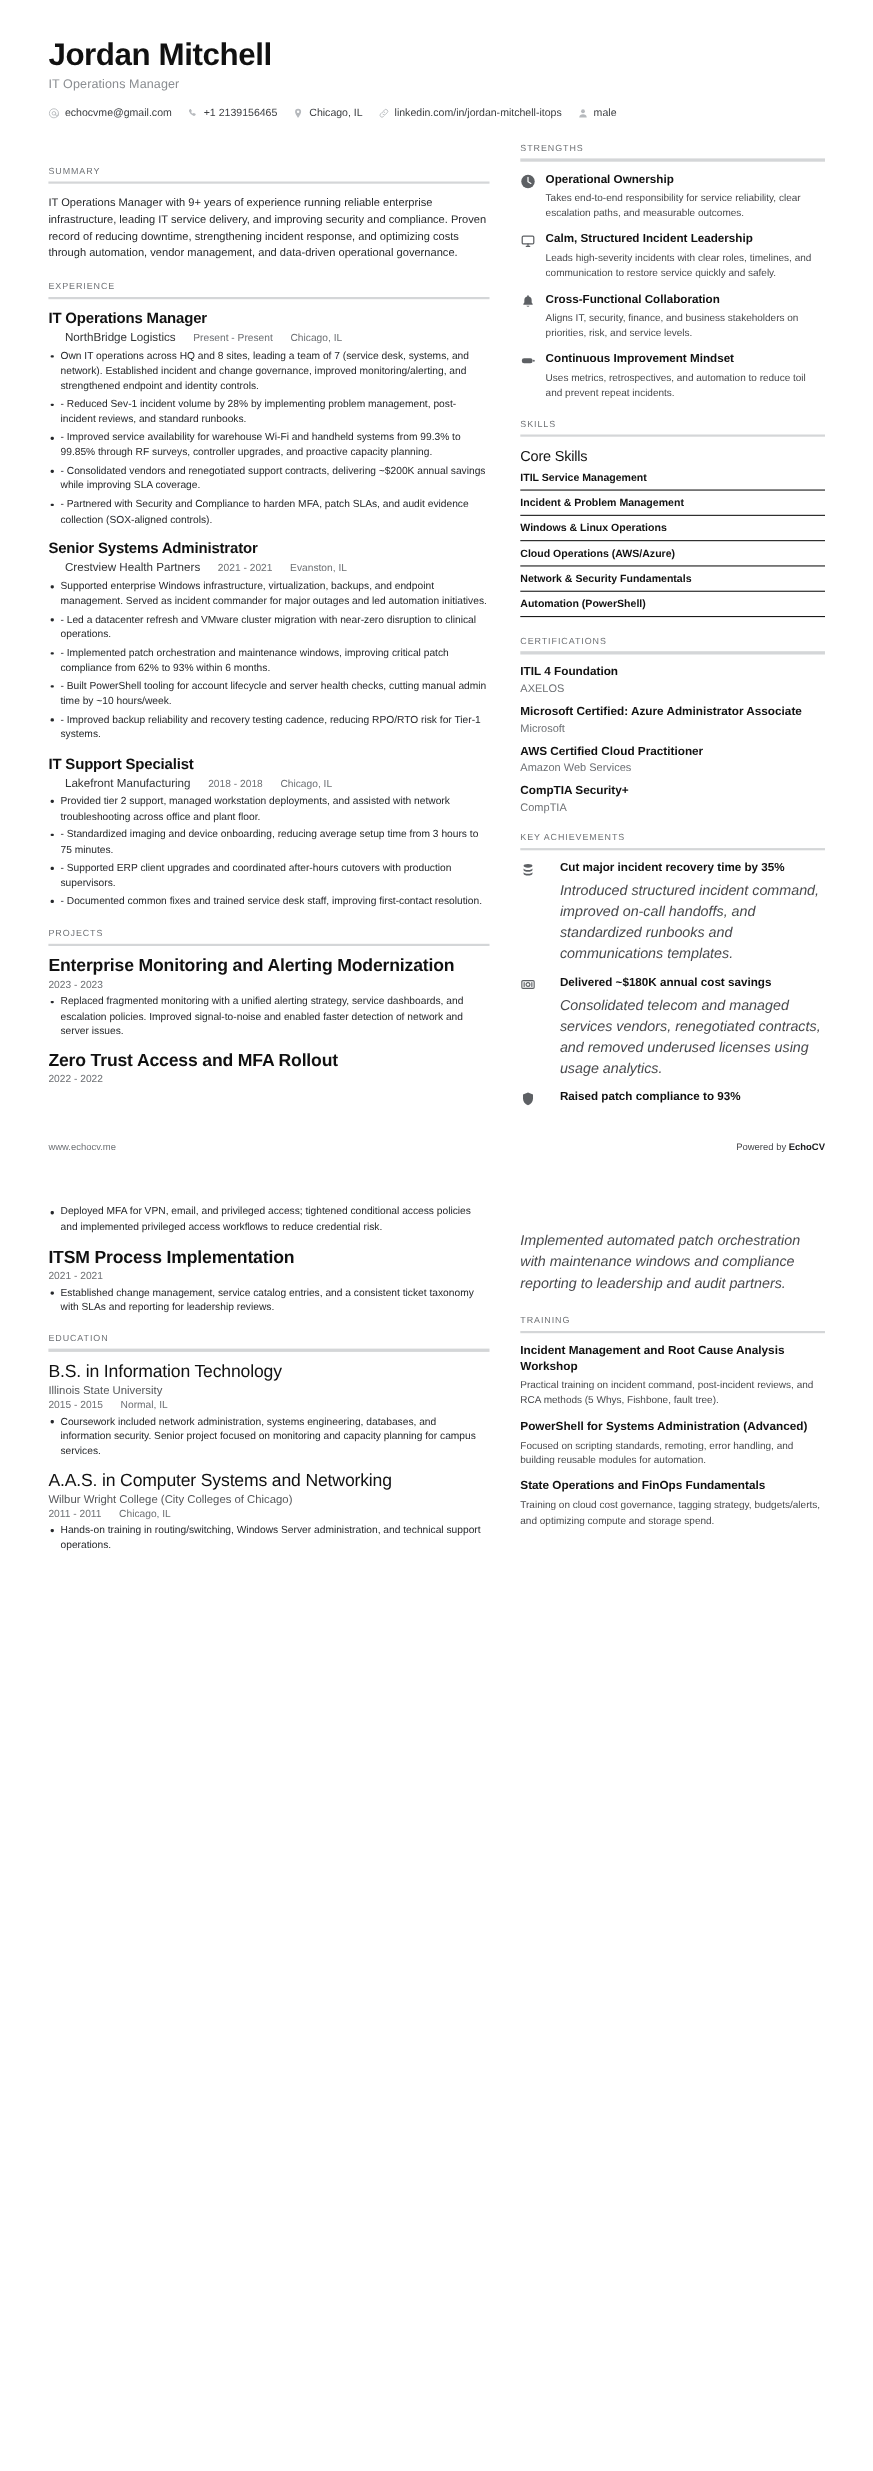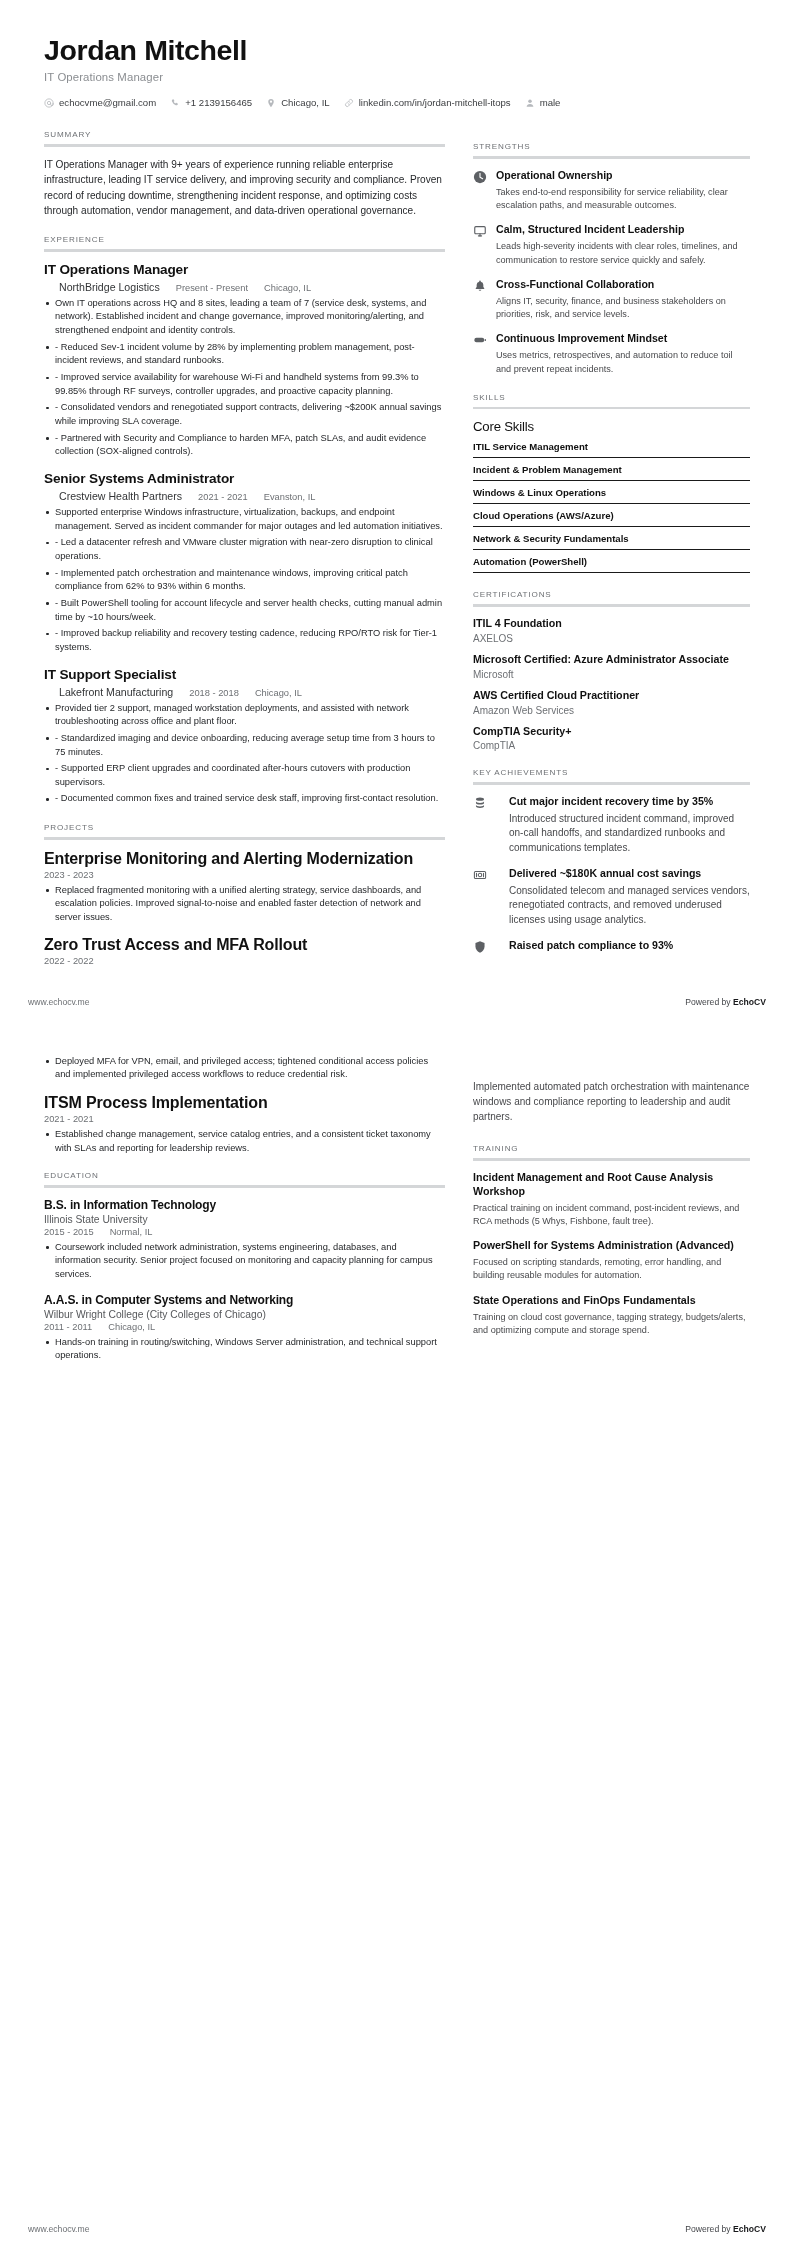--- a/index.html
+++ b/index.html
@@ -134,22 +134,22 @@
     font-size: 16px;
     font-weight: 700;
     color: #111;
     letter-spacing: -0.15px;
   }
   .proj-dates { font-size: 9.3px; color: #6d7074; margin-top: 2px; margin-bottom: 4px; }
 
   
   .edu { margin-bottom: 11px; }
   .edu-degree {
-    font-size: 12px;
-    font-weight: 700;
+    font-size: 16px;
+    font-weight: 400;
     color: #111;
     letter-spacing: -0.15px;
   }
   .edu-school { font-size: 10.3px; color: #56585b; margin-top: 2px; }
   .edu-meta {
     display: flex; gap: 16px; align-items: baseline;
     font-size: 9.3px; color: #6d7074; margin-top: 2px; margin-bottom: 4px;
   }
 
   
@@ -208,38 +208,38 @@
   .ach-ic {
     width: 14px; height: 14px; flex: 0 0 14px;
     color: #5d6064; margin-top: 1px;
     display: flex; align-items: center; justify-content: center;
   }
   .ach-ic svg { display: block; }
   .ach-title {
     font-size: 10.6px; font-weight: 700; color: #111; line-height: 1.3;
   }
   .ach-desc {
-    font-size: 10px; line-height: 1.47; color: #48494c; margin-top: 3px;
+    font-size: 13px; line-height: 1.47; color: #48494c; margin-top: 3px; font-style: italic;
   }
 
   
   .trn { margin-bottom: 11px; }
   .trn-title {
     font-size: 10.7px; font-weight: 700; color: #111; line-height: 1.3;
   }
   .trn-desc {
     font-size: 9.1px; line-height: 1.47; color: #48494c; margin-top: 3px;
   }
 
   
   .footer {
     display: flex;
     justify-content: space-between;
     align-items: center;
-    padding: 0 28px;
+    padding: 0 44px;
     font-size: 8.6px;
     color: #6d7074;
   }
   .footer .brand { color: #44464a; }
   .footer .brand b { font-weight: 700; color: #18191b; }
 
   .page-gap { height: 22px; background: #ffffff; }
 </style>
 </head>
 <body>

